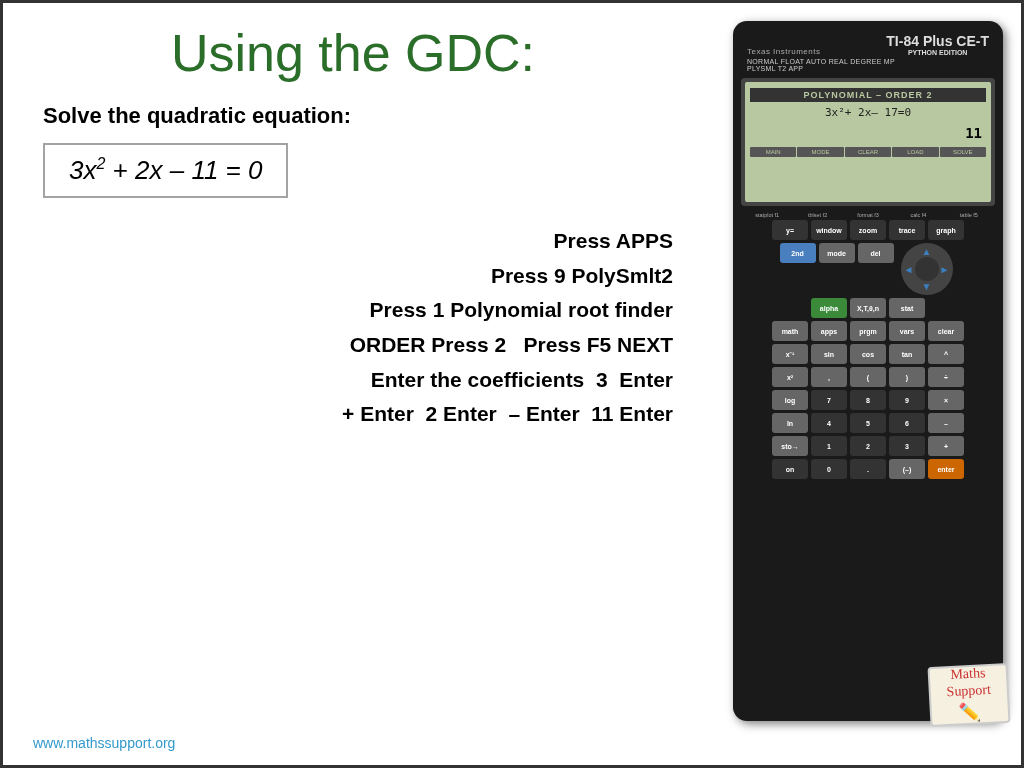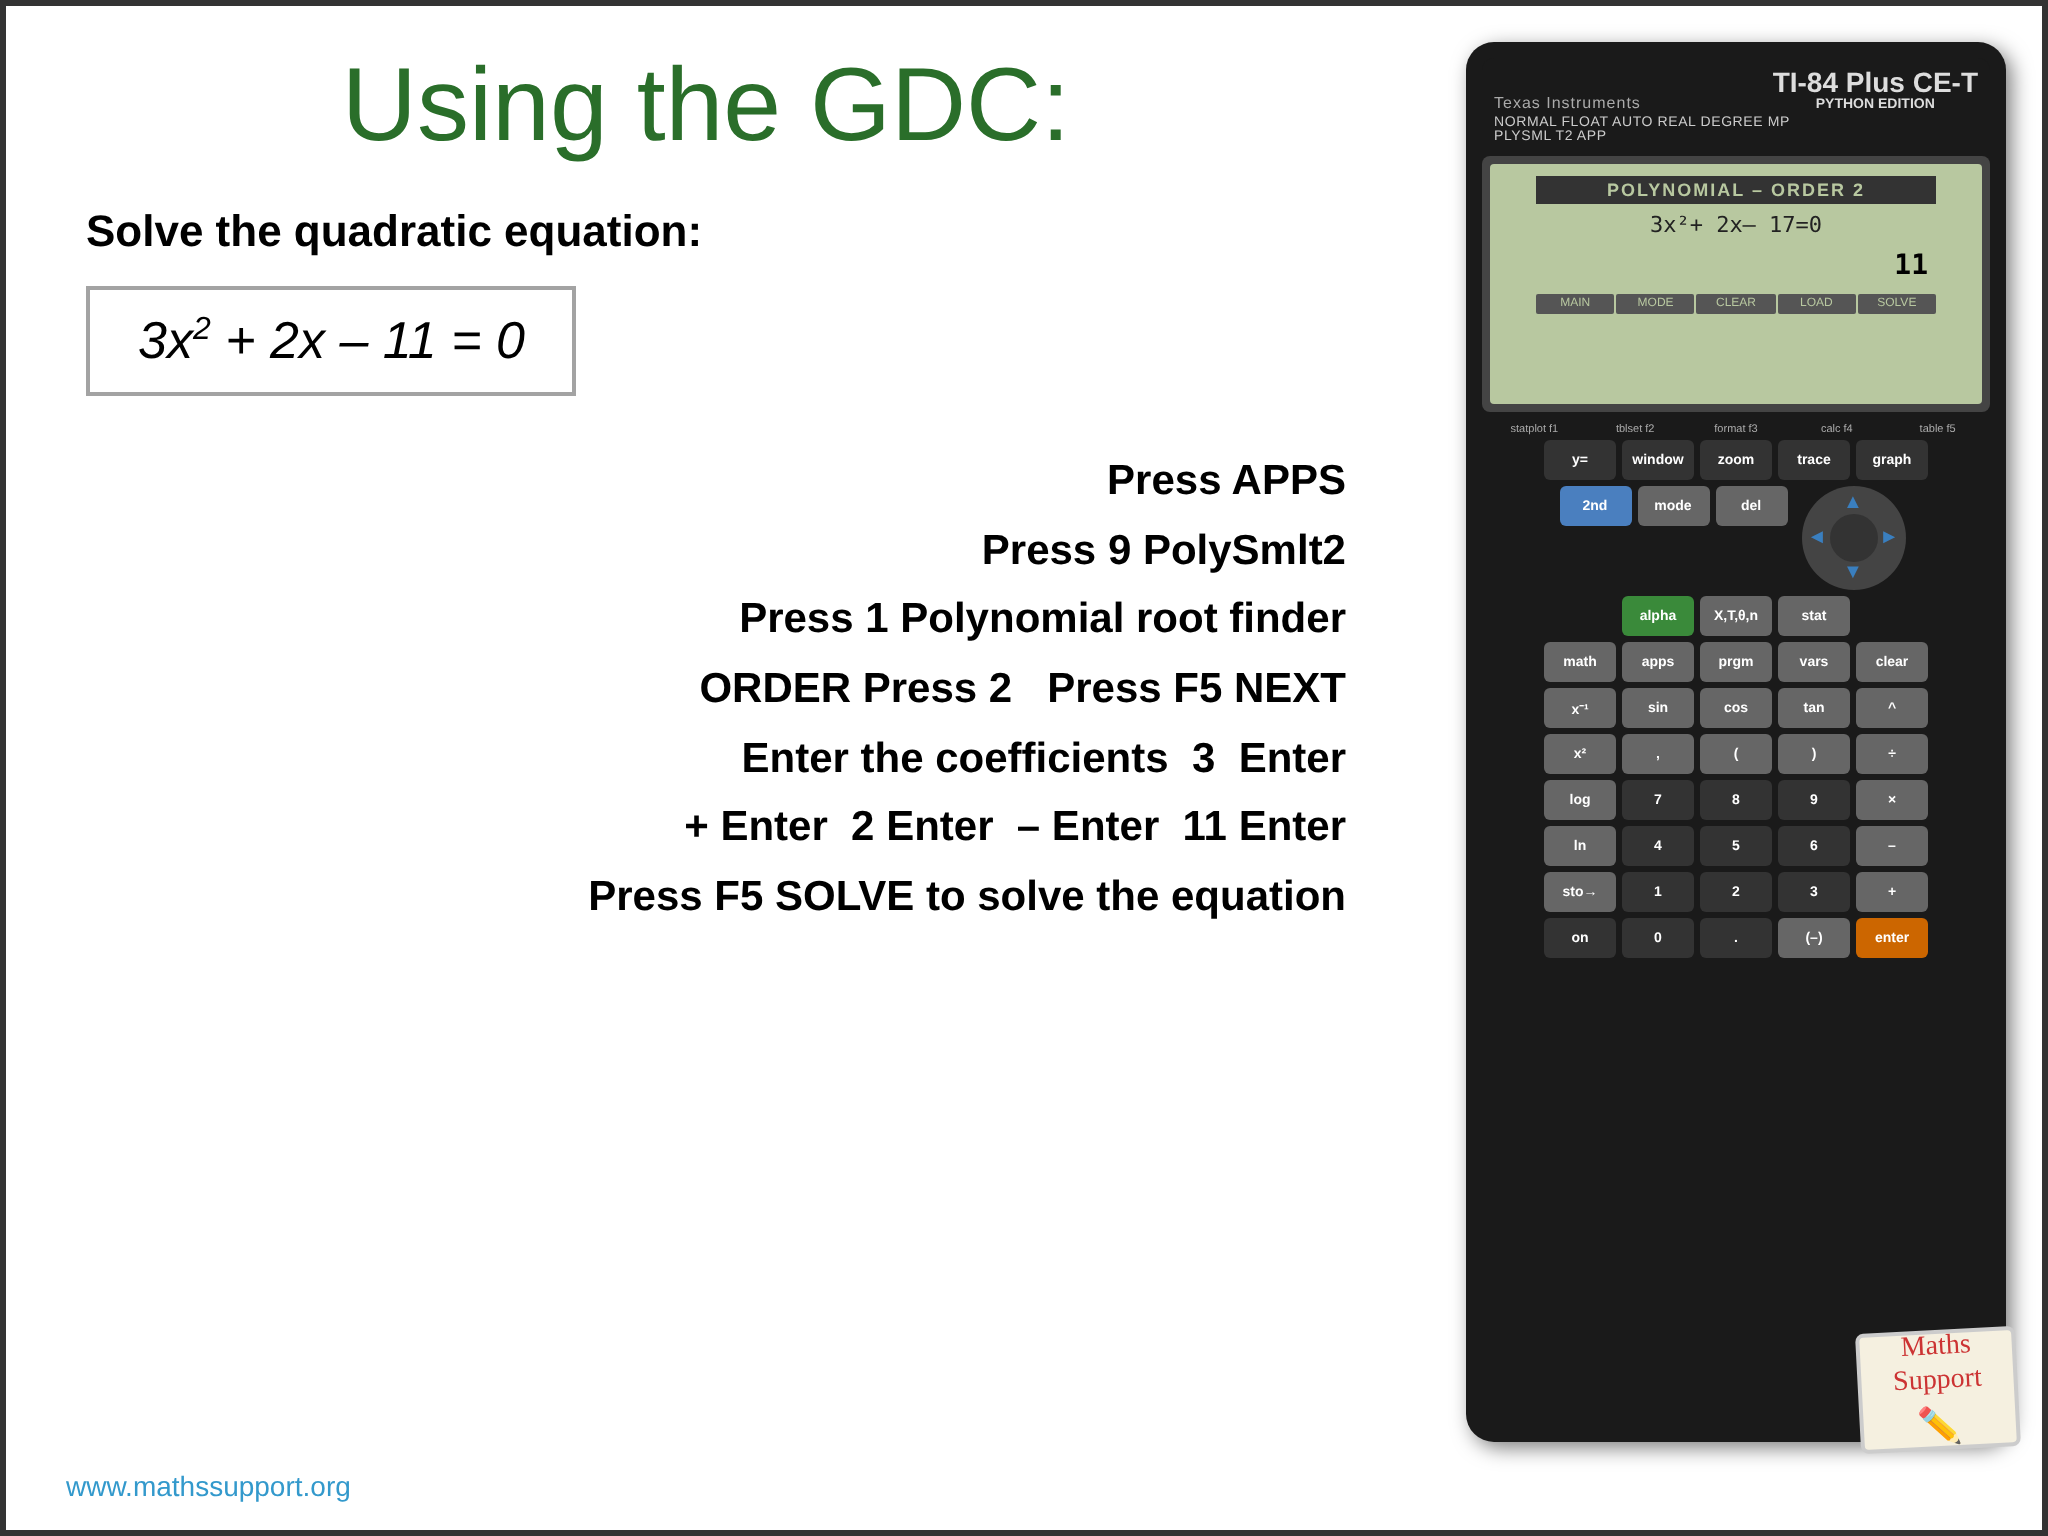--- a/index.html
+++ b/index.html
@@ -133,21 +133,21 @@
     .calc-screen-outer {
       background: #444;
       border-radius: 4px;
       padding: 4px;
       margin-top: 4px;
     }
 
     .calc-screen {
       background: #b8c8a0;
       border-radius: 2px;
-      padding: 6px 23px;
+      padding: 6px 5px;
       min-height: 120px;
     }
 
     .screen-title {
       background: #333;
       color: #b8c8a0;
       text-align: center;
       font-size: 9px;
       font-weight: bold;
       letter-spacing: 1px;
@@ -333,21 +333,20 @@
       <span>3<i>x</i><sup>2</sup> + 2<i>x</i> – 11 = 0</span>
     </div>
 
     <div class="instructions">
       <span class="indent">Press APPS</span>
       <span class="indent">Press 9 PolySmlt2</span>
       <span class="indent">Press 1 Polynomial root finder</span>
       <span class="indent">ORDER Press 2&nbsp;&nbsp;&nbsp;Press F5 NEXT</span>
       <span class="indent">Enter the coefficients&nbsp; 3&nbsp; Enter</span>
       <span class="indent">+ Enter&nbsp; 2 Enter&nbsp; – Enter&nbsp; 11 Enter</span>
-      <span class="indent">Press F5 SOLVE to solve the equation</span>
     </div>
   </div>
 
   <div class="calculator">
     <div class="calc-top">
       <div class="calc-brand">
         <span class="brand-left">Texas Instruments</span>
         <span class="brand-right">
           <span class="model">TI-84 Plus CE-T</span>
           <span class="edition">PYTHON EDITION</span>

